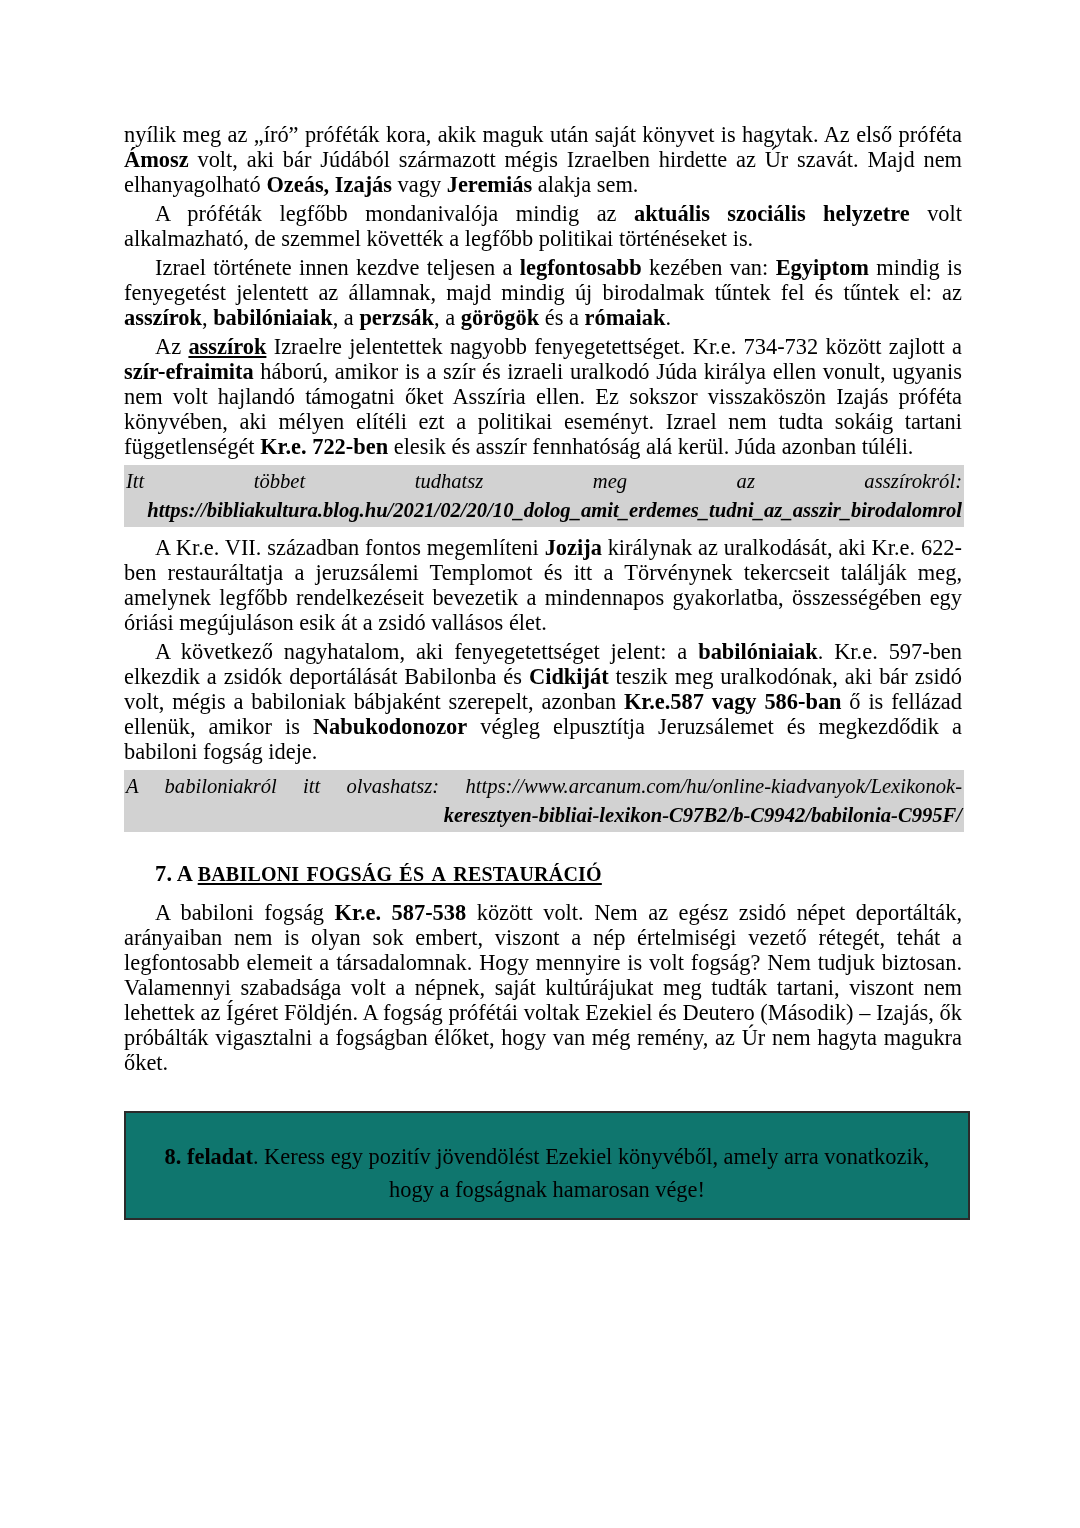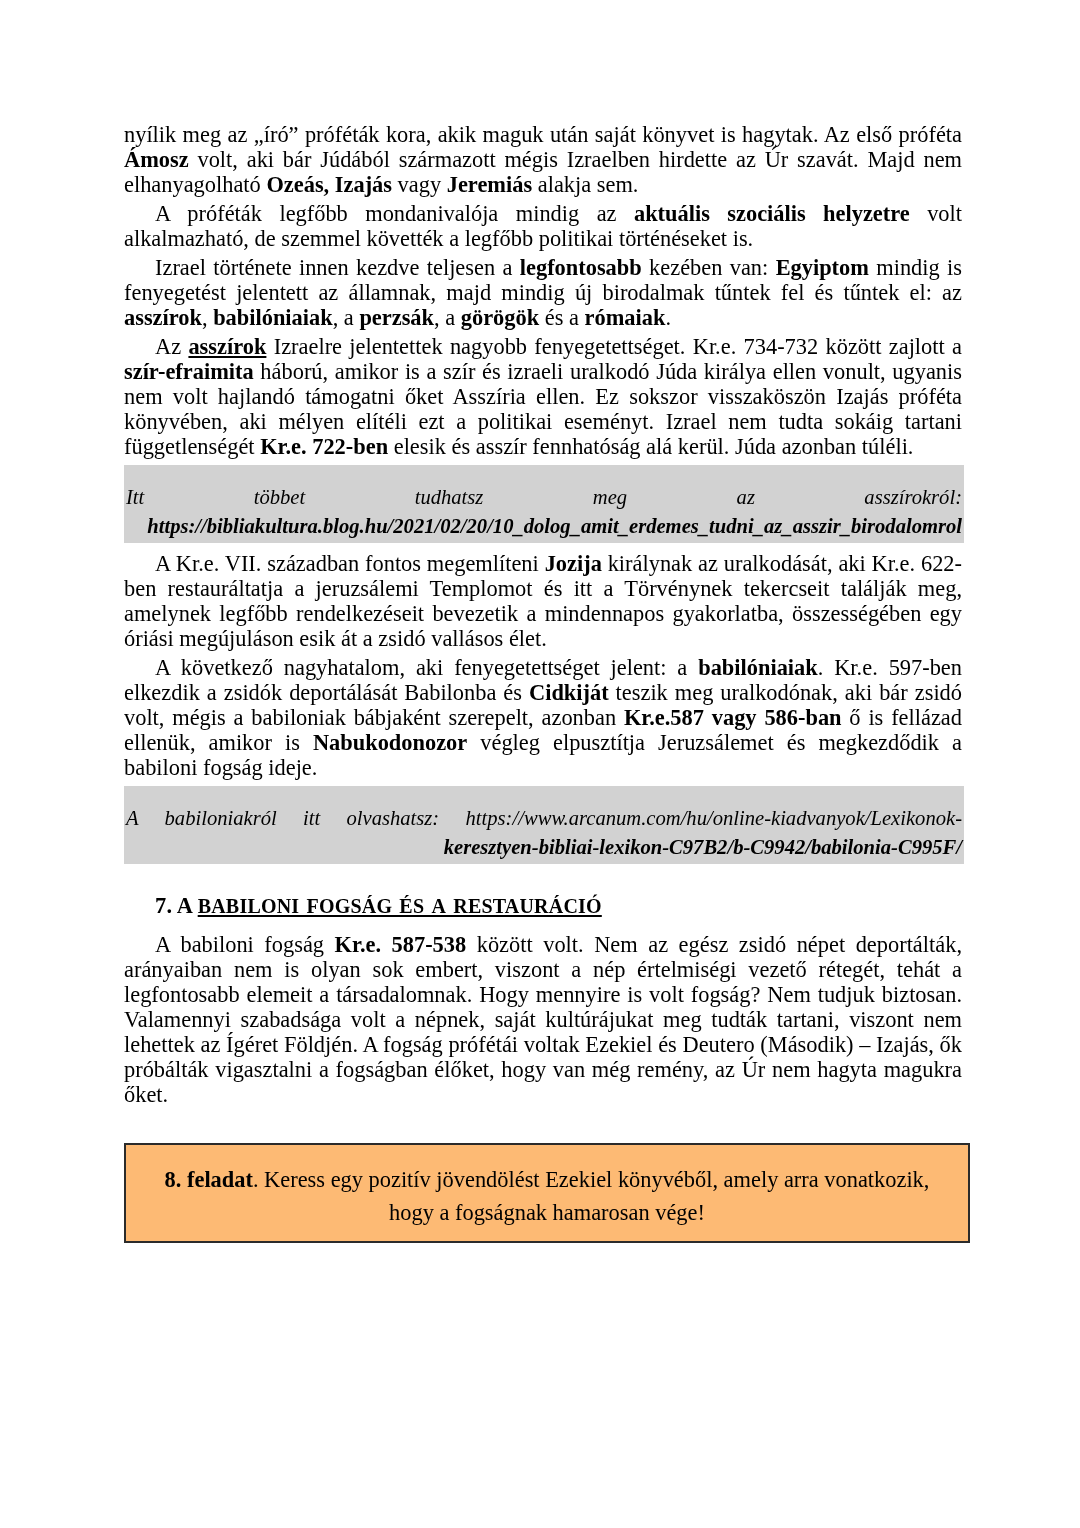--- a/index.html
+++ b/index.html
@@ -47,21 +47,21 @@
   }
   
   .note-block {
     background: #d2d2d2;
     font-style: italic;
     font-size: 20.6px;
     line-height: 28.5px;
     text-align: justify;
     text-justify: inter-word;
     margin: 6px 0 8px 0;
-    padding: 18px 2px 3px 2px;
+    padding: 2px 2px 3px 2px;
     width: 840px;
     box-sizing: border-box;
     word-break: break-word;
   }
   .note-block .stretch-line {
     display: block;
     text-align: justify;
     text-align-last: justify;
   }
   .note-block .plain-line {
@@ -79,25 +79,25 @@
     letter-spacing: 0.2px;
   }
   .section-heading .sc {
     font-variant: small-caps;
     font-size: 28px;
     text-decoration: underline;
   }
   
   .task-box {
     margin-top: 36px;
-    background: #fdba74;
+    background: #0f766e;
     border: 2px solid #2b2b2b;
     box-sizing: border-box;
     width: 846px;
-    padding: 19px 14px 12px 14px;
+    padding: 28px 14px 12px 14px;
     text-align: center;
     font-size: 22.4px;
     line-height: 32.5px;
   }
 </style>
 </head>
 <body>
 
 <div class="page">
 

